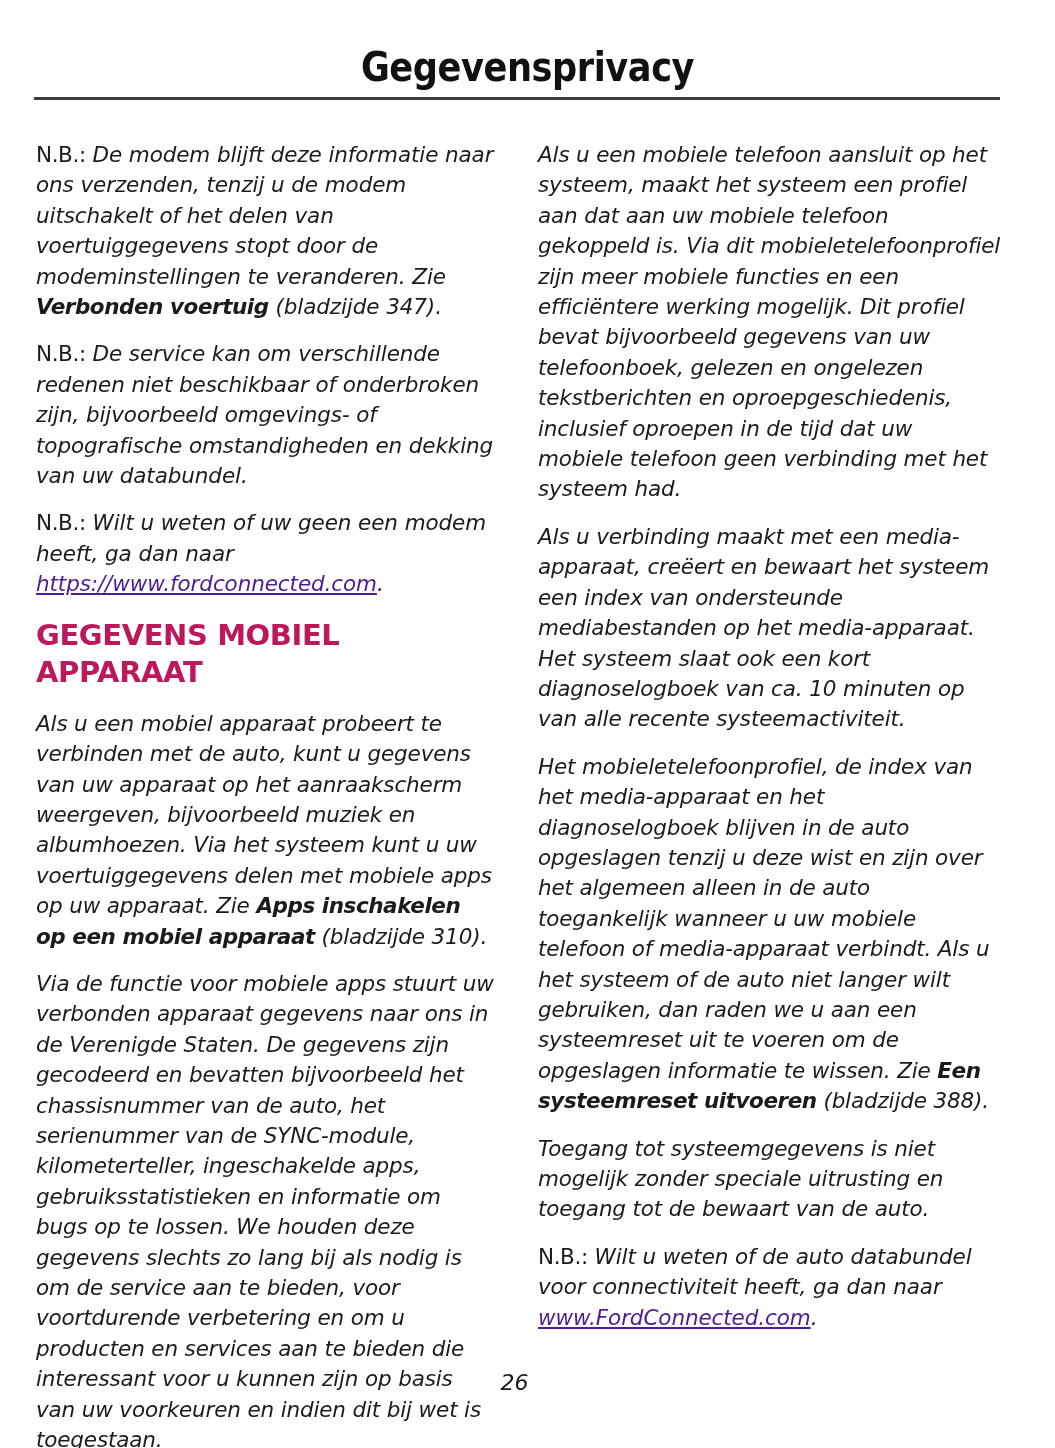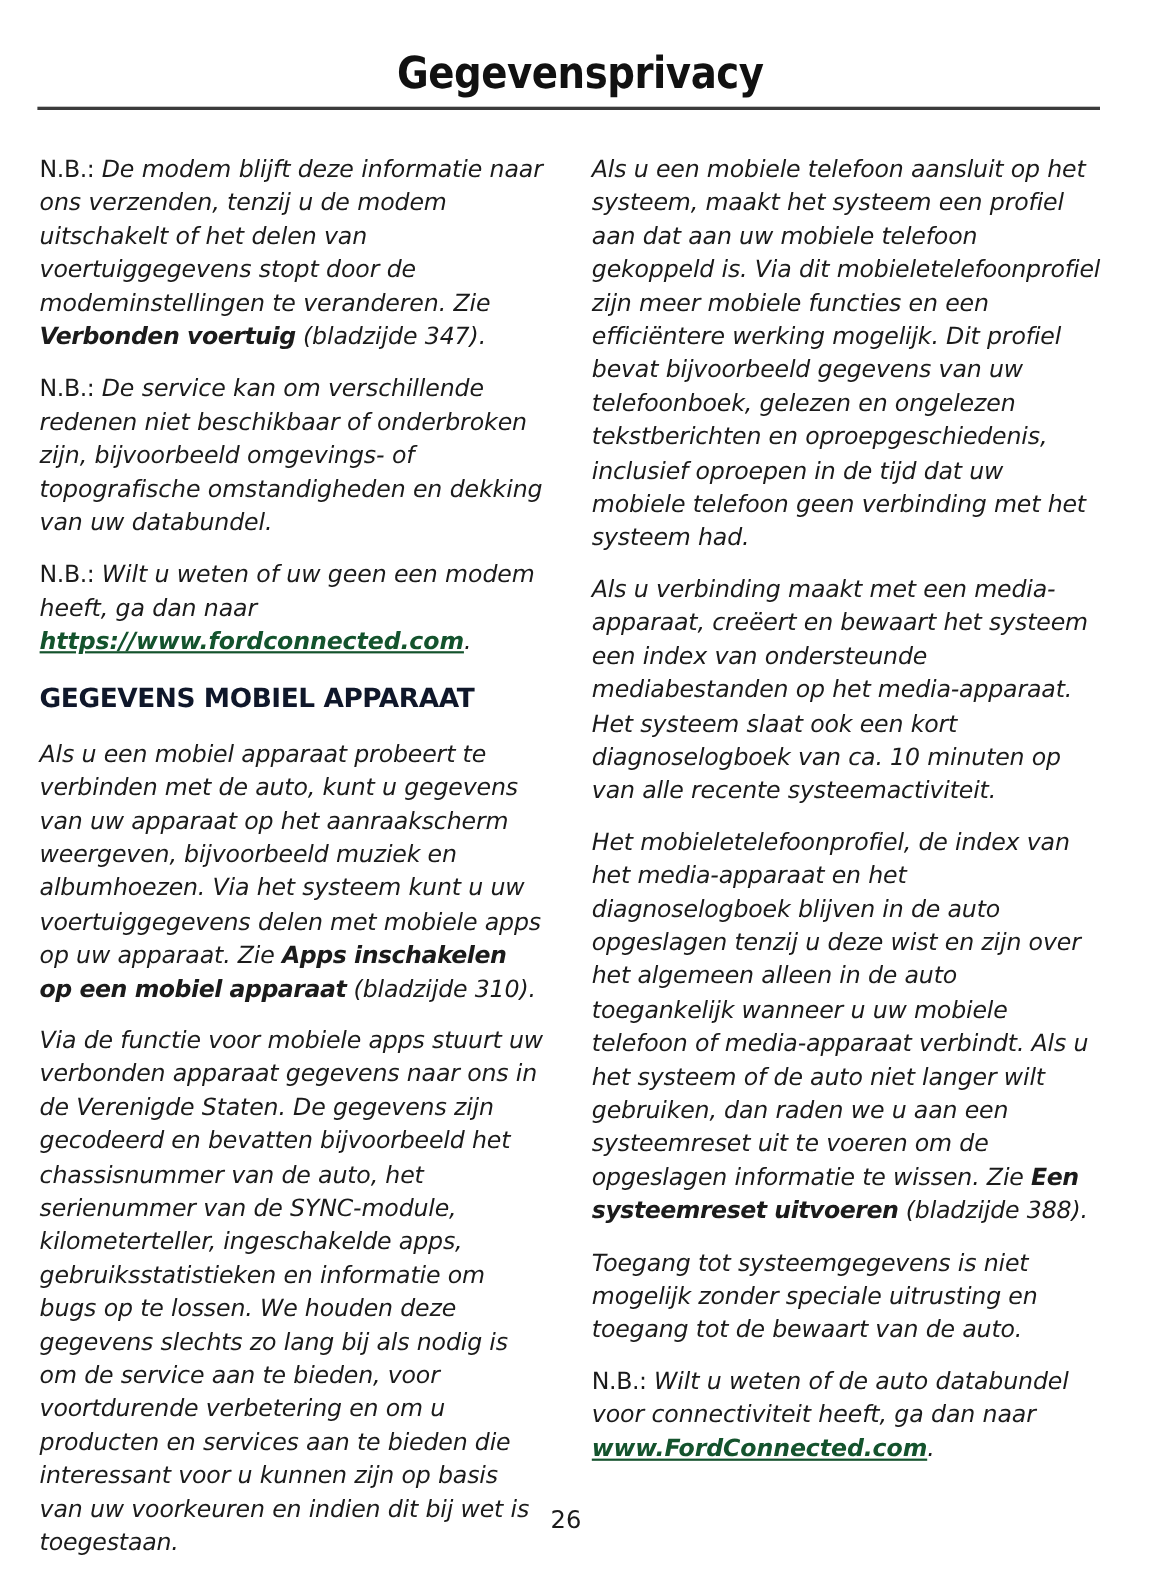--- a/index.html
+++ b/index.html
@@ -87,45 +87,45 @@
   }
   .xref {
     font-weight: 700;
     letter-spacing: -0.45px;
     margin-top: 21px;
   }
   .note .xref {
     font-style: italic;
   }
   a.link, .link {
-    color: #14532d;
+    color: #4c1d95;
     text-decoration: underline;
     text-underline-offset: 2px;
-    font-weight: bold;
   }
 
   h2.section-heading {
     margin: 16px 0 18px 0;
-    font-size: 24px;
+    font-size: 29px;
     line-height: 37px;
     font-weight: 700;
     letter-spacing: -0.4px;
-    color: #0f172a;
+    color: #be185d;
     text-transform: uppercase;
   }
 
   
   .page-number {
     position: absolute;
     top: 1370px;
     left: 0;
     width: 1029px;
     text-align: center;
     font-size: 22px;
     color: #1b1b1b;
+    font-style: italic;
   }
 </style>
 </head>
 <body>
 
 <div class="page">
 
   <div class="page-title">Gegevensprivacy</div>
   <div class="header-rule"></div>
 

